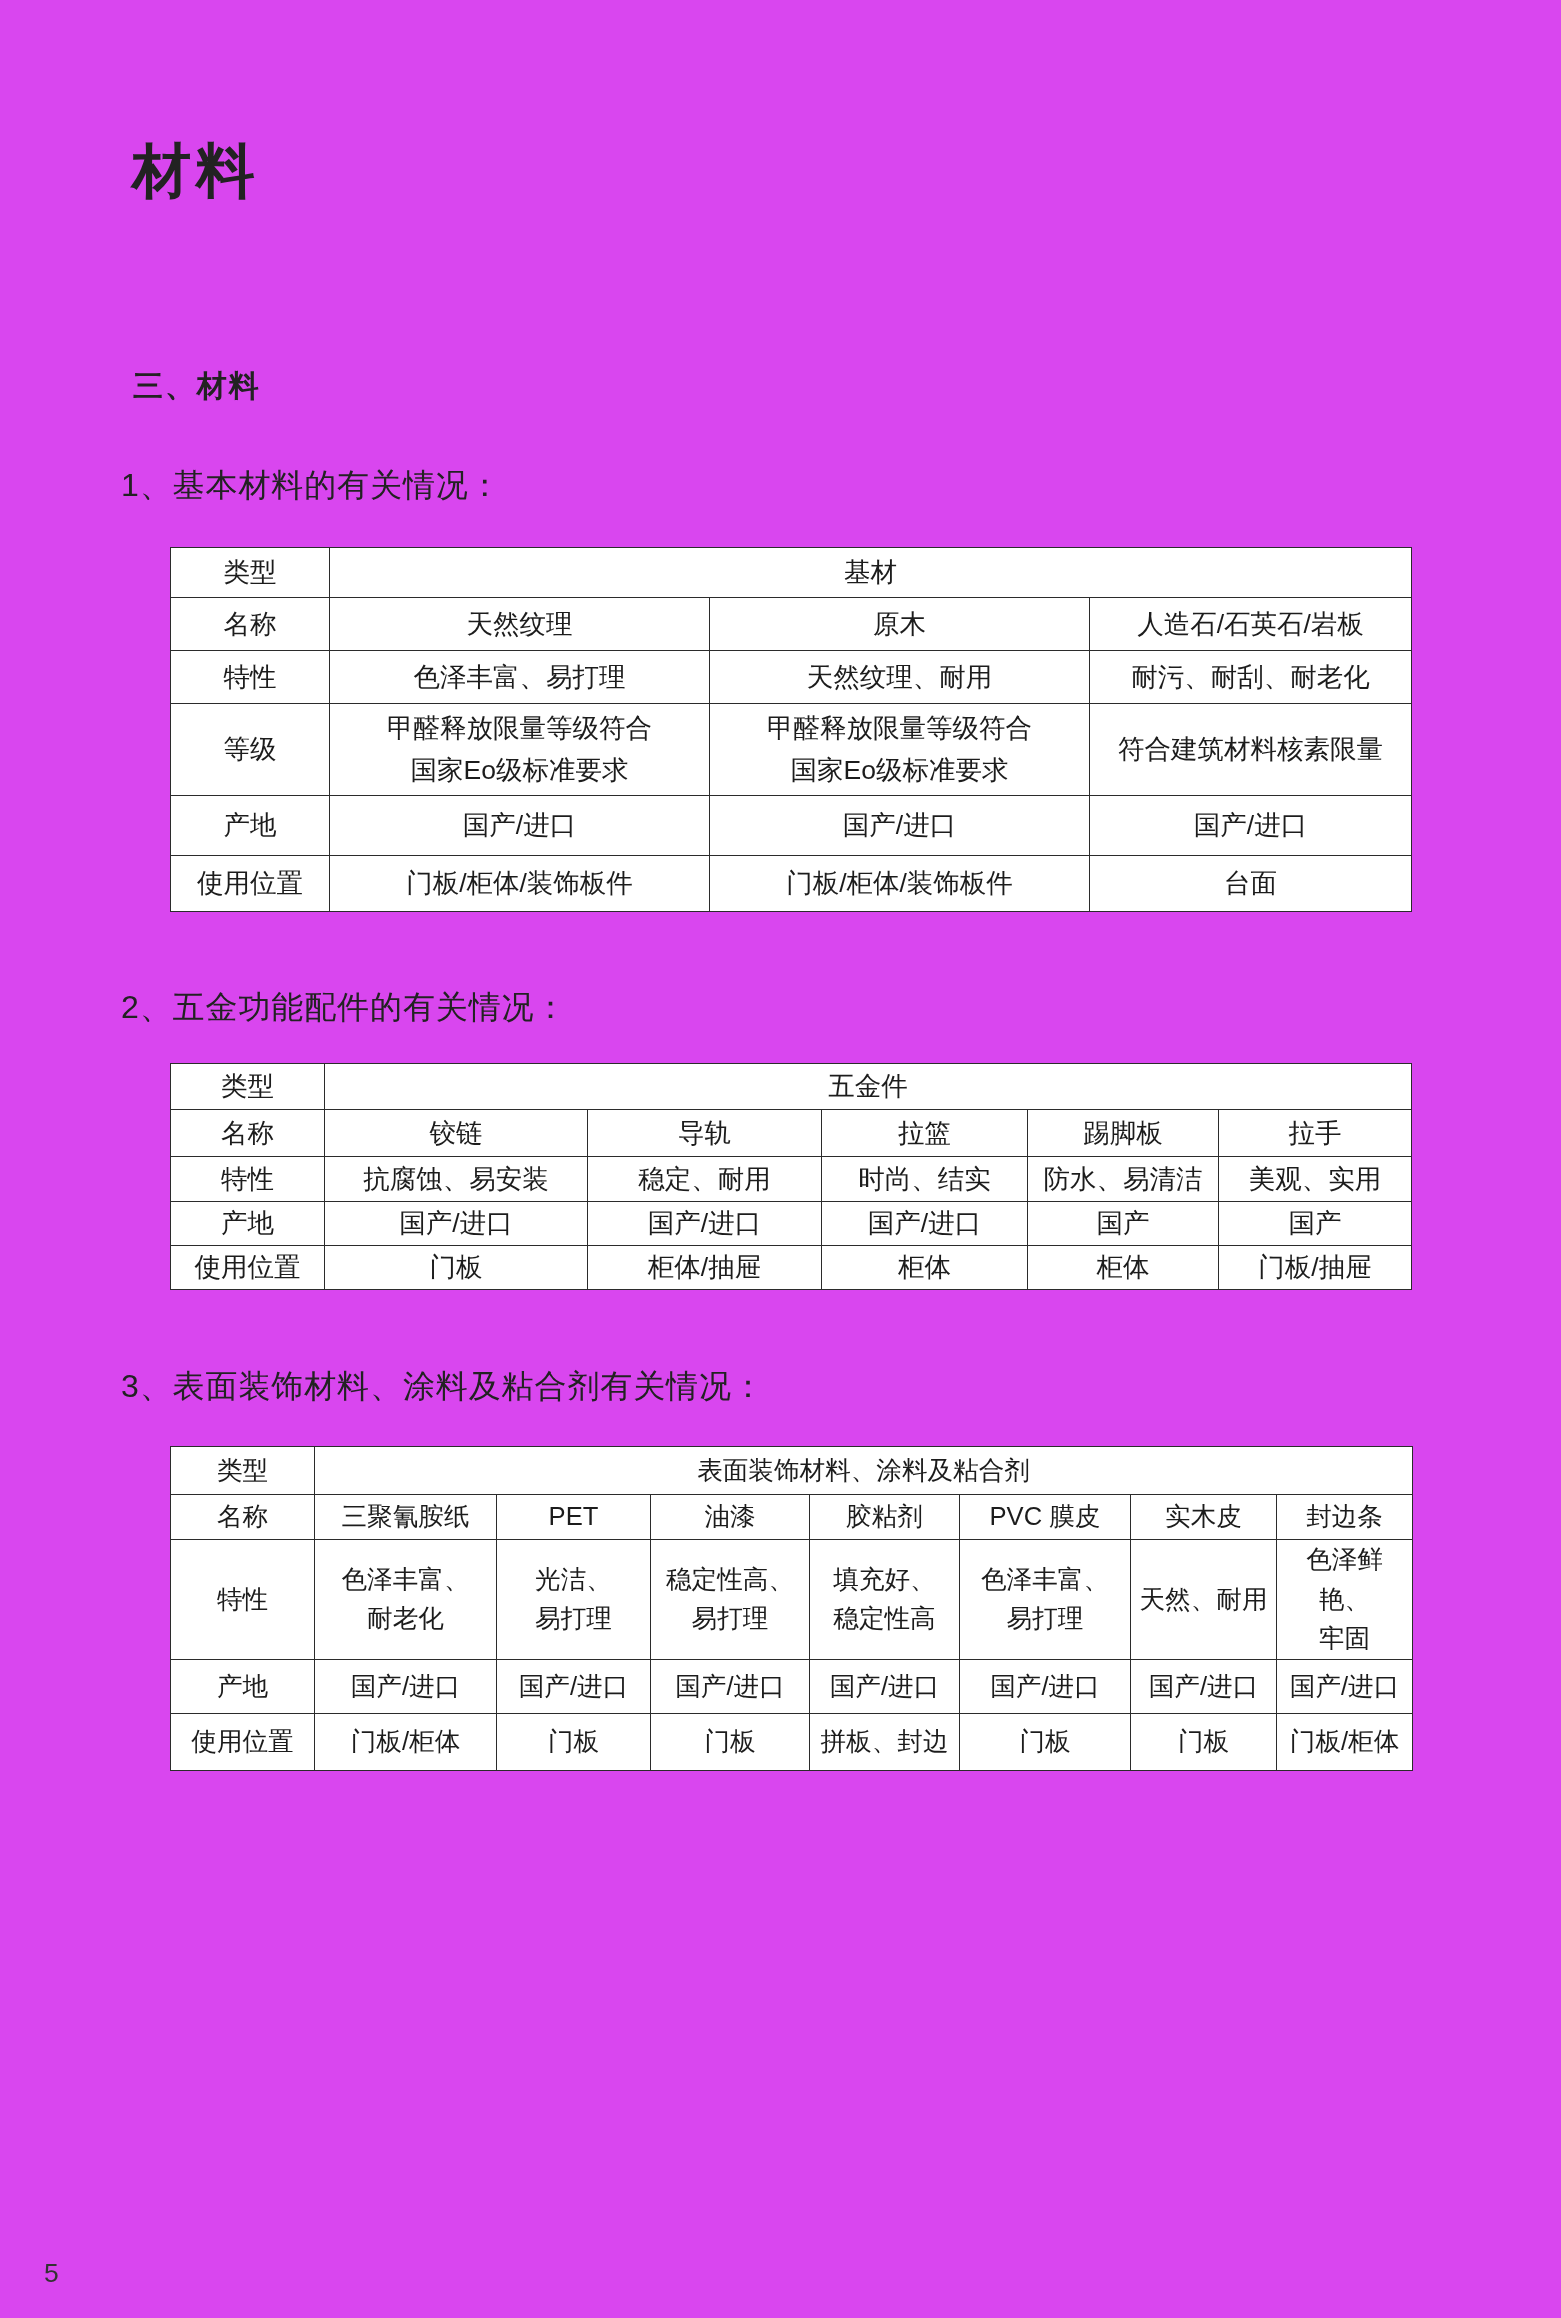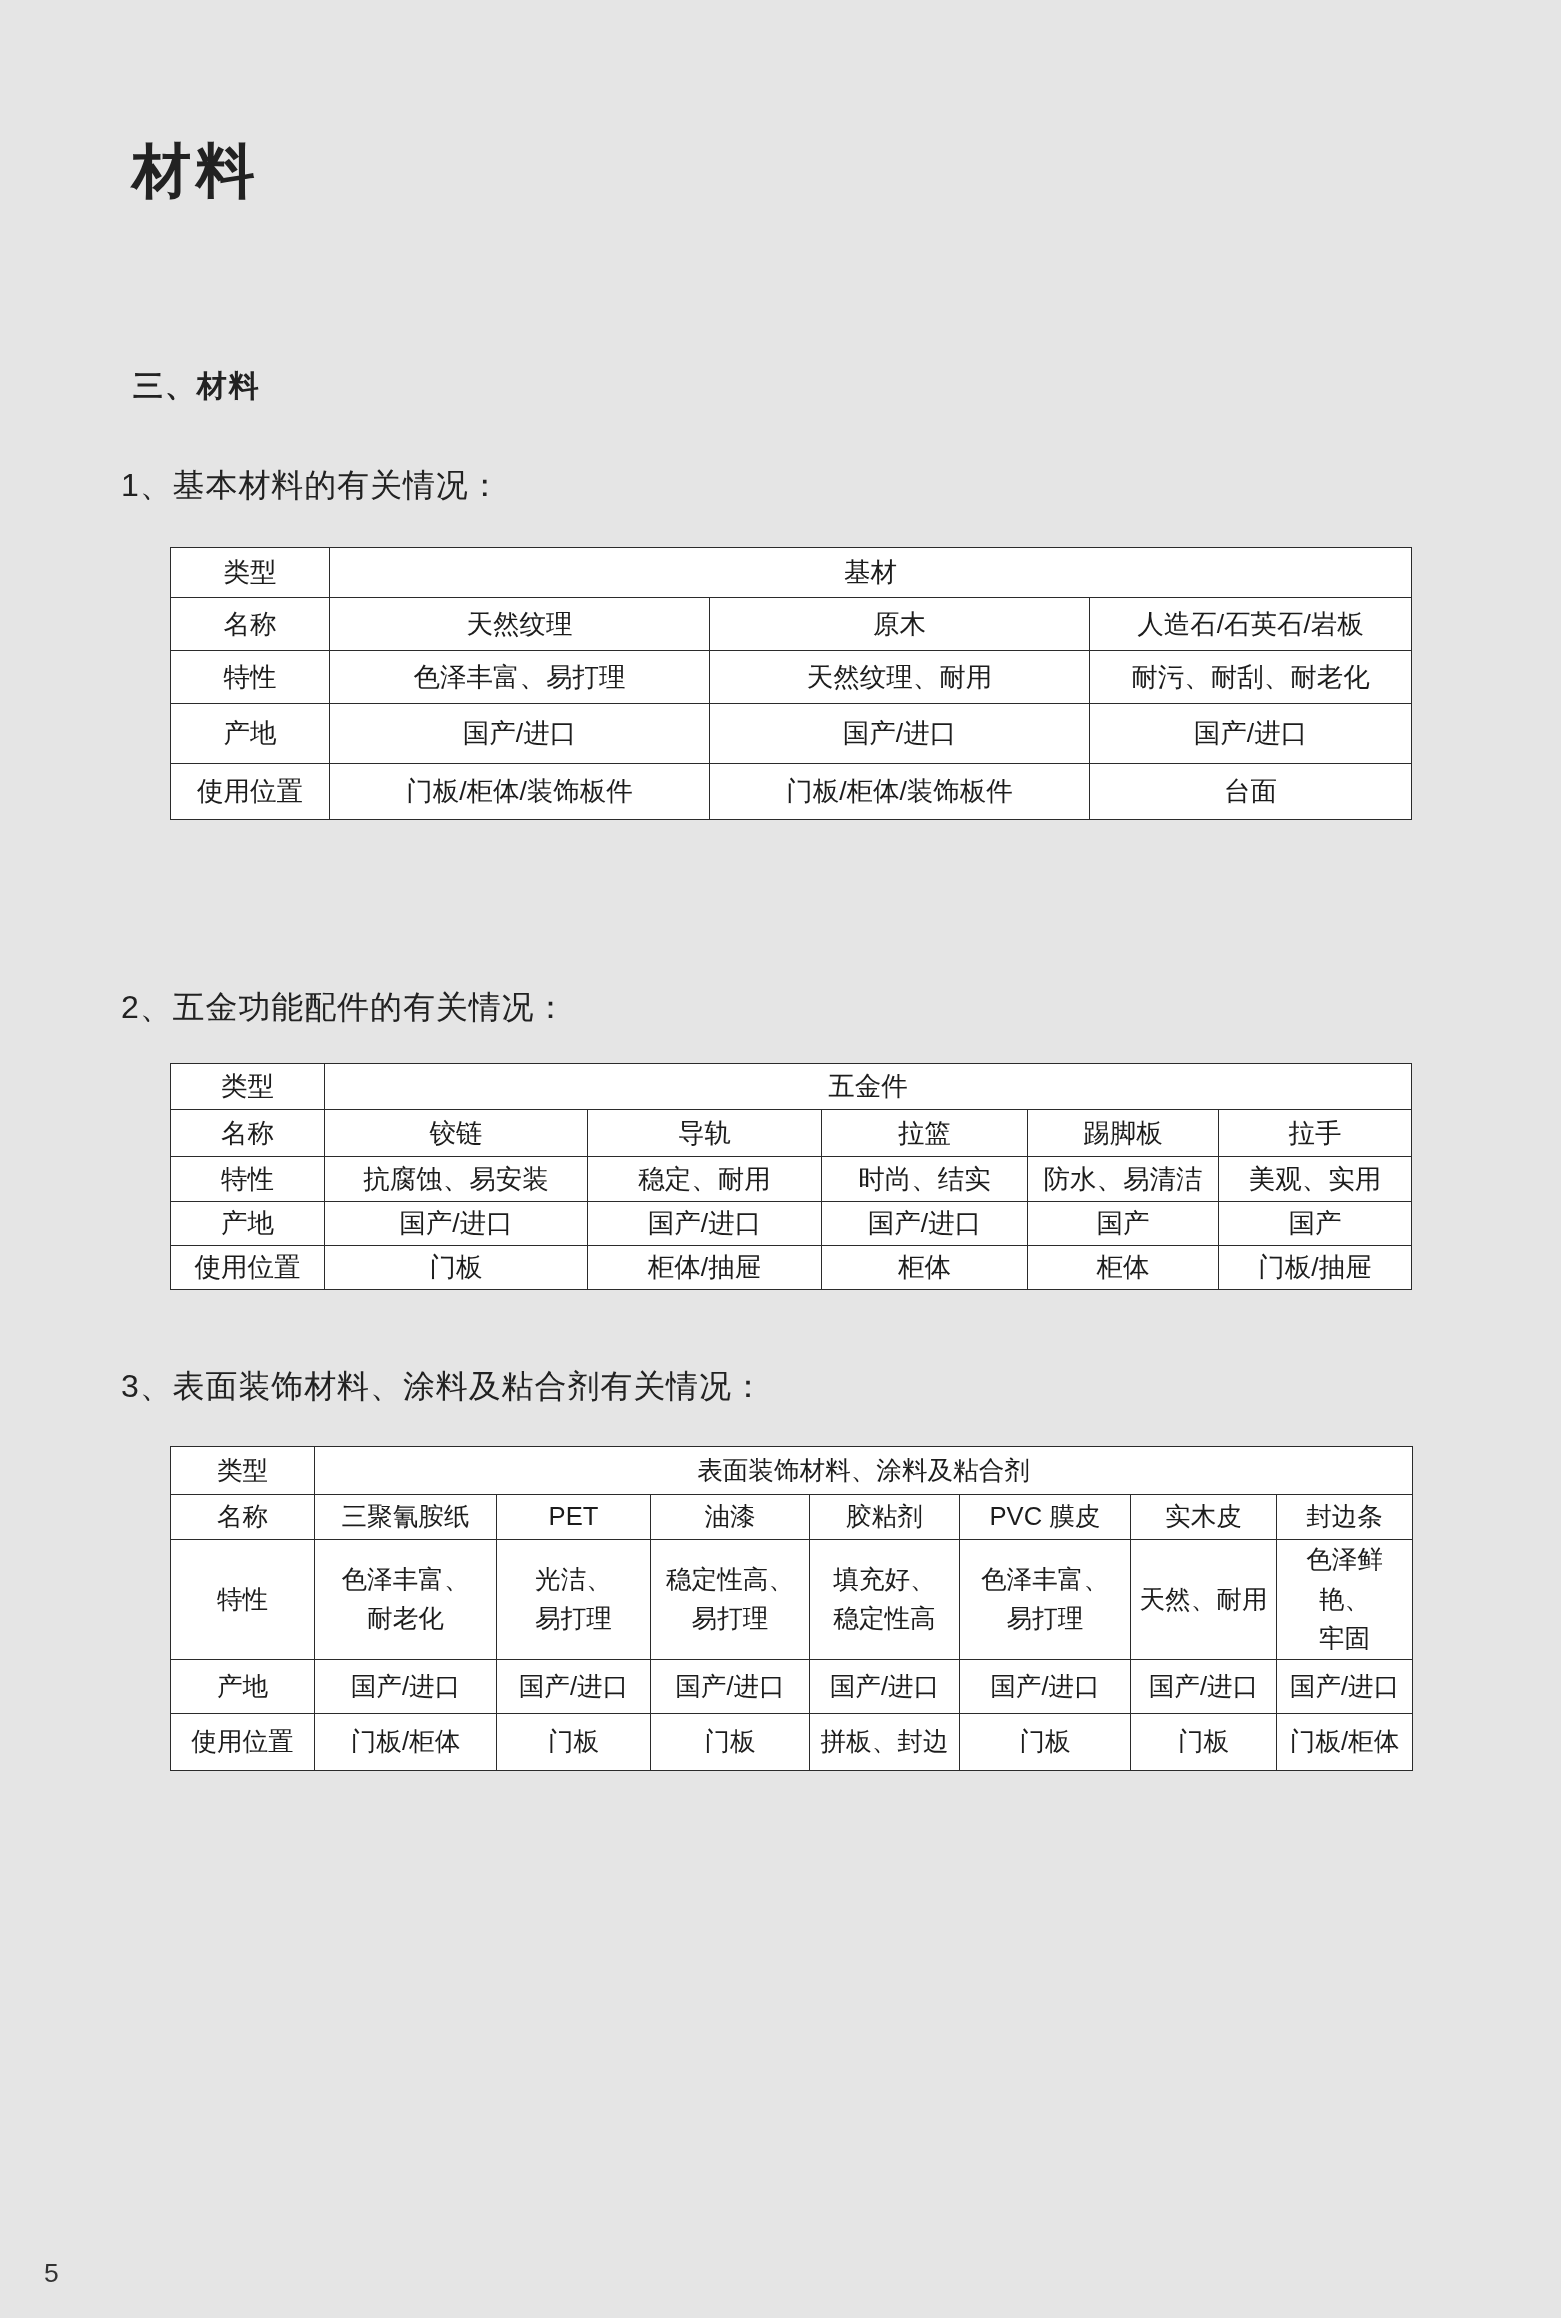--- a/index.html
+++ b/index.html
@@ -1,21 +1,21 @@
 <!DOCTYPE html>
 <html style="font-size:15px"><head>
 <meta charset="utf-8">
 <style>
   html,body{margin:0;padding:0;background:#ffffff;}
   body{
     font-family:"Liberation Sans","DejaVu Sans",sans-serif;
     color:#1c1c1c;
     width:1561px;height:2319px;position:relative;overflow:hidden;
   }
-  .page{position:absolute;inset:0;background:#e5e5e5;padding-left:32px;}
+  .page{position:absolute;inset:0;background:#d946ef;padding-left:32px;}
 
   .doc-title{
     position:absolute;left:132px;top:142px;
     font-size:59px;font-weight:700;letter-spacing:4.7px;line-height:1;
     color:#222222;
   }
   .section-heading{
     position:absolute;left:123px;top:369px;
     font-size:30px;font-weight:700;letter-spacing:1.9px;line-height:1.1;
     color:#222222;
@@ -102,20 +102,34 @@
         <td>名称</td>
         <td>天然纹理</td>
         <td>原木</td>
         <td>人造石/石英石/岩板</td>
       </tr>
       <tr class="rC">
         <td>特性</td>
         <td>色泽丰富、易打理</td>
         <td>天然纹理、耐用</td>
         <td>耐污、耐刮、耐老化</td>
+      </tr>
+      <tr class="rD">
+        <td>等级</td>
+        <td>
+          <span class="ln">甲醛释放限量等级符合</span>
+          <span class="ln">国家Eo级标准要求</span>
+        </td>
+        <td>
+          <span class="ln">甲醛释放限量等级符合</span>
+          <span class="ln">国家Eo级标准要求</span>
+        </td>
+        <td>
+          <span class="ln">符合建筑材料核素限量</span>
+        </td>
       </tr>
       <tr class="rE">
         <td>产地</td>
         <td>国产/进口</td>
         <td>国产/进口</td>
         <td>国产/进口</td>
       </tr>
       <tr class="rF">
         <td>使用位置</td>
         <td>门板/柜体/装饰板件</td>

